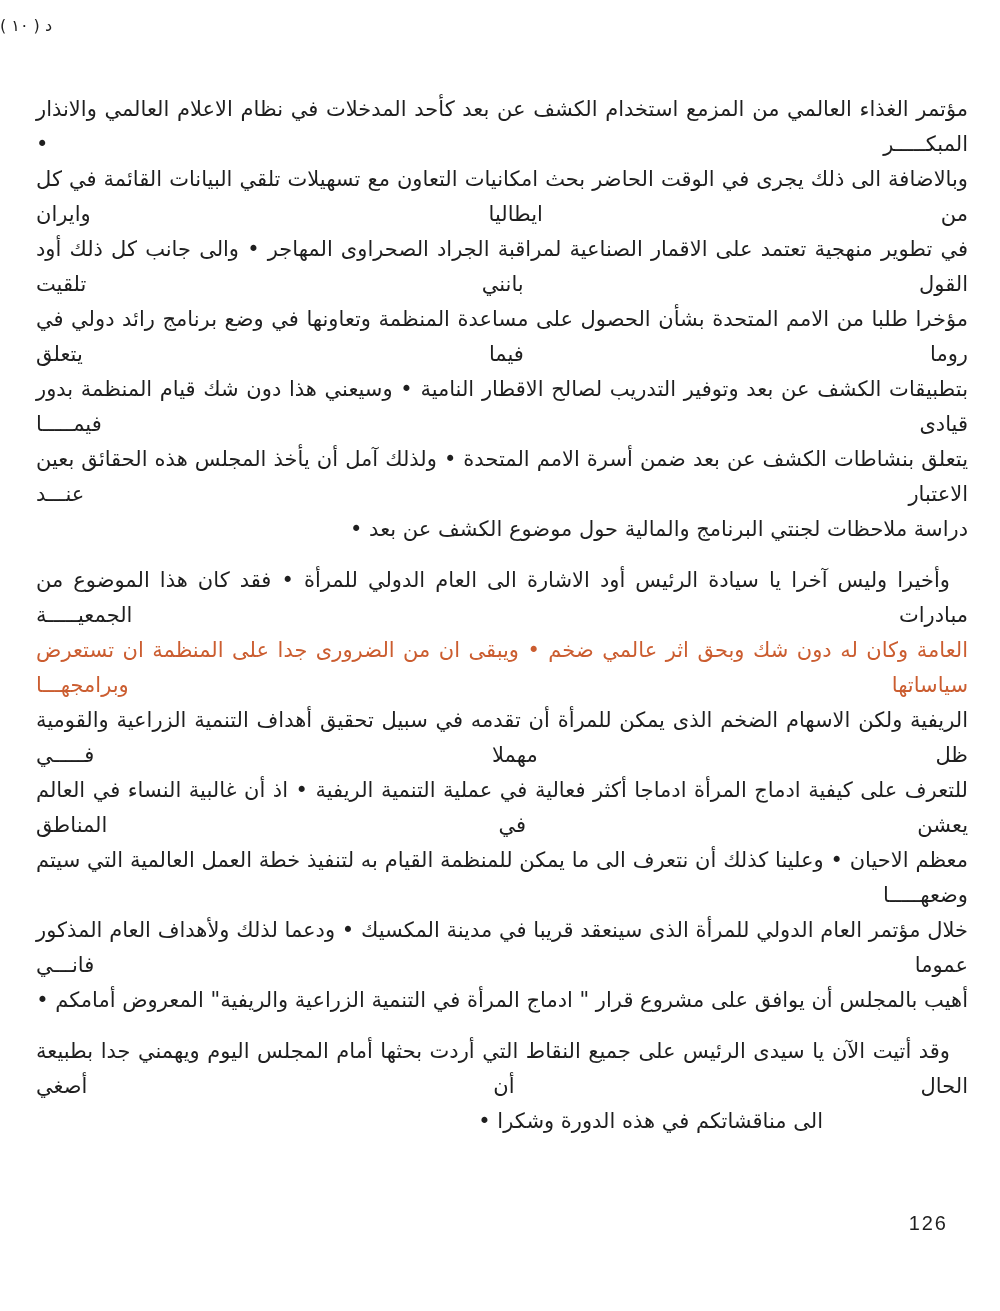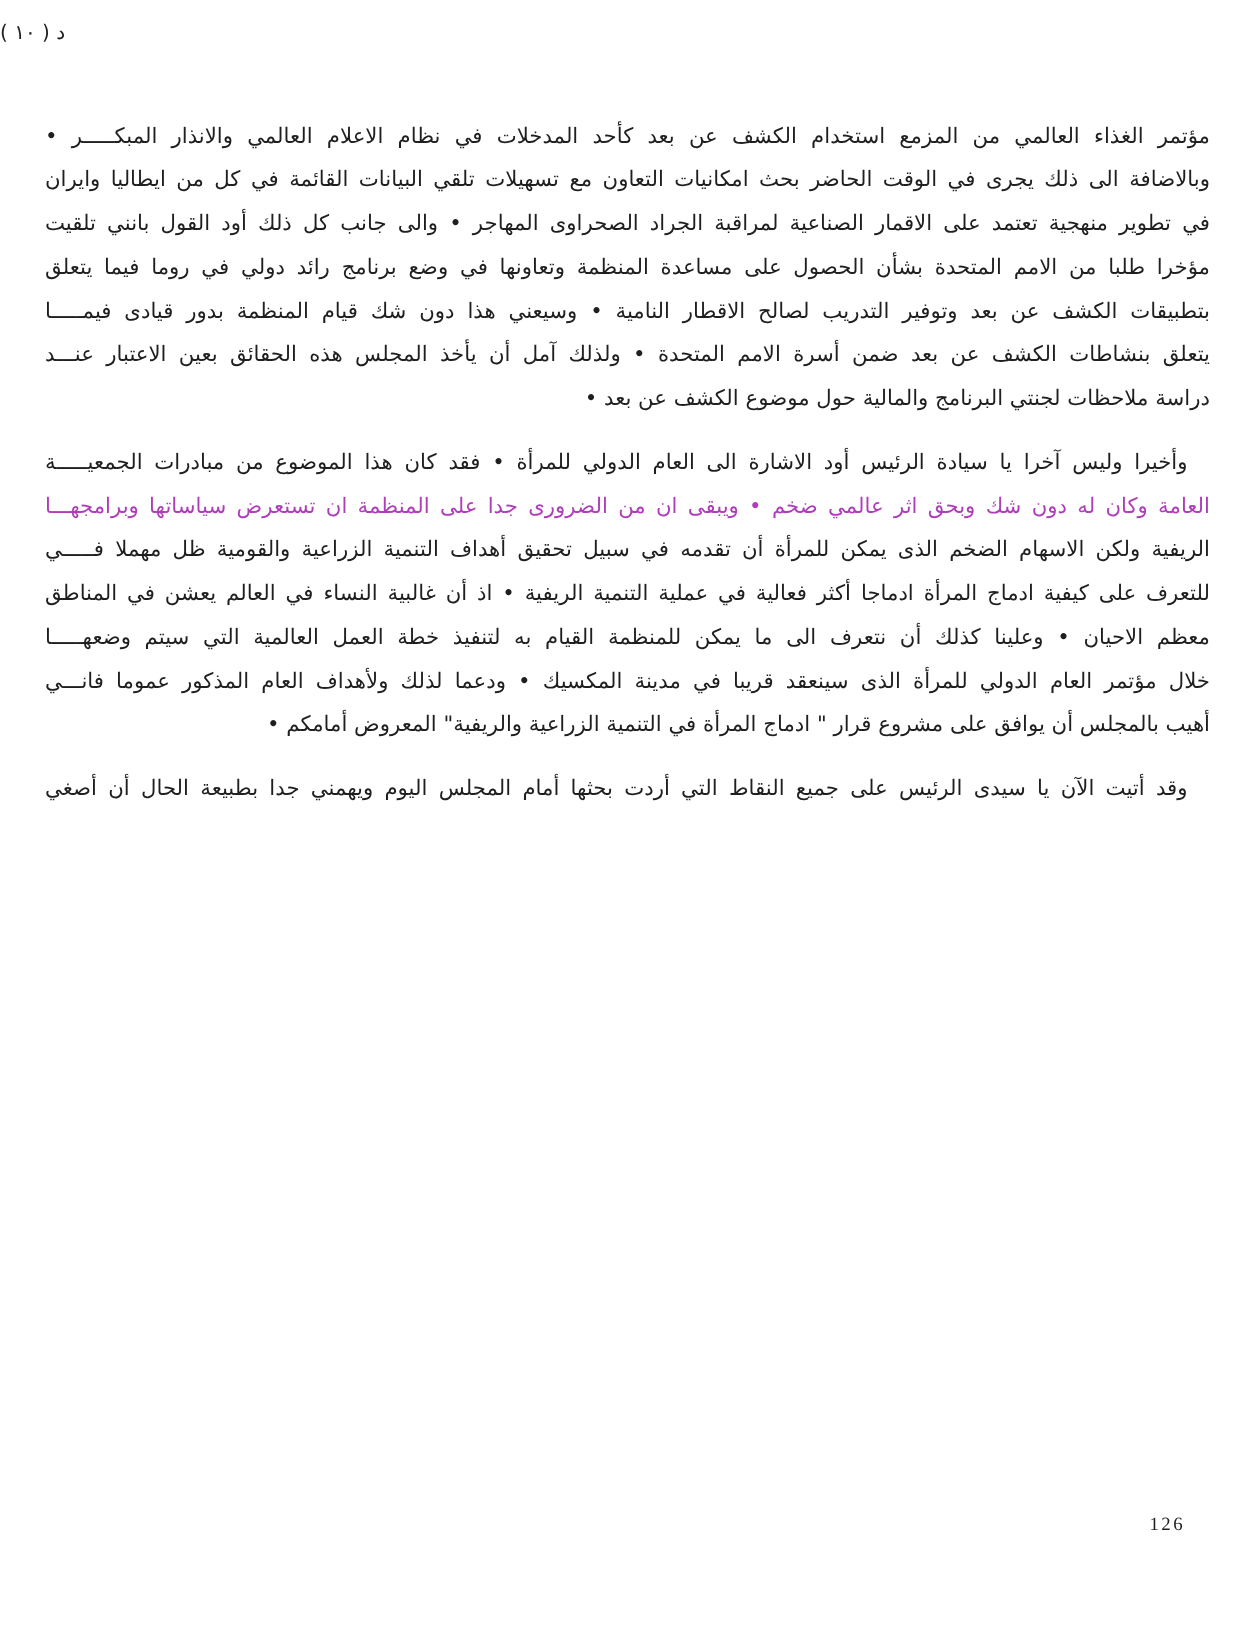--- a/index.html
+++ b/index.html
@@ -29,48 +29,48 @@
     font-size: 16px;
     letter-spacing: 1px;
     direction: rtl;
   }
   .doc-body {
     position: absolute;
     top: 92px;
     right: 32px;
     left: 36px;
     direction: rtl;
-    font-size: 17px;
+    font-size: 21px;
     line-height: 35px;
   }
   .para { margin: 0 0 16px 0; padding: 0; }
   .para.p3 { margin-top: 6px; }
   .line {
     display: block;
     white-space: normal;
     text-align: justify;
     text-align-last: justify;
   }
   .line.end {
     text-align: center;
     text-align-last: right;
   }
   .line.first-indent { text-indent: 18px; }
   .line.tail-indent { padding-right: 145px; }
   .line.faint {
-    color: #a21caf;
+    color: #c2410c;
     opacity: 0.85;
     filter: blur(0.4px);
   }
   .page-number {
     position: absolute;
     top: 1212px;
     right: 52px;
-    font-family: Liberation Serif, serif;
-    font-size: 15px;
+    font-family: Liberation Sans, sans-serif;
+    font-size: 20px;
     letter-spacing: 2px;
     direction: ltr;
   }
 </style>
 </head>
 <body>
 
 <div class="page">
 
   <div class="header-num">د ( ١٠ )</div>
@@ -92,19 +92,20 @@
       <span class="line faint">العامة وكان له دون شك وبحق اثر عالمي ضخم • ويبقى ان من الضرورى جدا على المنظمة ان تستعرض سياساتها وبرامجهـــا</span>
       <span class="line">الريفية ولكن الاسهام الضخم الذى يمكن للمرأة أن تقدمه في سبيل تحقيق أهداف التنمية الزراعية والقومية ظل مهملا فـــــي</span>
       <span class="line">للتعرف على كيفية ادماج المرأة ادماجا أكثر فعالية في عملية التنمية الريفية • اذ أن غالبية النساء في العالم يعشن في المناطق</span>
       <span class="line">معظم الاحيان • وعلينا كذلك أن نتعرف الى ما يمكن للمنظمة القيام به لتنفيذ خطة العمل العالمية التي سيتم وضعهـــــا</span>
       <span class="line">خلال مؤتمر العام الدولي للمرأة الذى سينعقد قريبا في مدينة المكسيك • ودعما لذلك ولأهداف العام المذكور عموما فانـــي</span>
       <span class="line end">أهيب بالمجلس أن يوافق على مشروع قرار " ادماج المرأة في التنمية الزراعية والريفية" المعروض أمامكم •</span>
     </p>
 
     <p class="para p3">
       <span class="line first-indent">وقد أتيت الآن يا سيدى الرئيس على جميع النقاط التي أردت بحثها أمام المجلس اليوم ويهمني جدا بطبيعة الحال أن أصغي</span>
+      <span class="line end tail-indent">الى مناقشاتكم في هذه الدورة وشكرا •</span>
     </p>
 
   </div>
 
   <div class="page-number">126</div>
 
 </div>
 
 </body></html>

